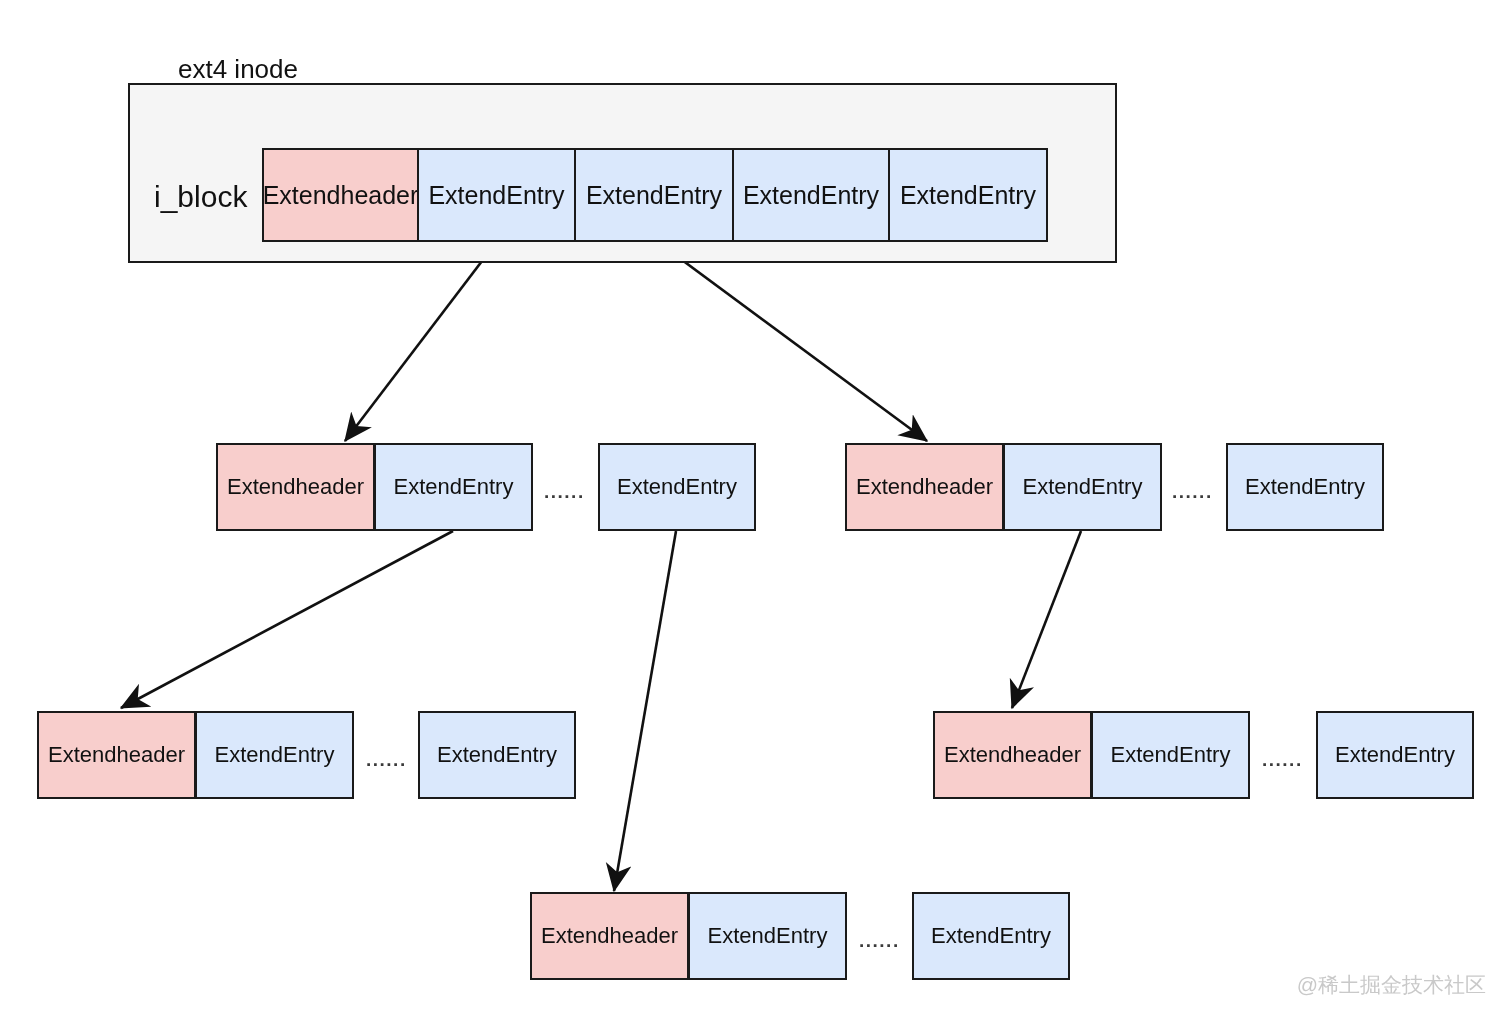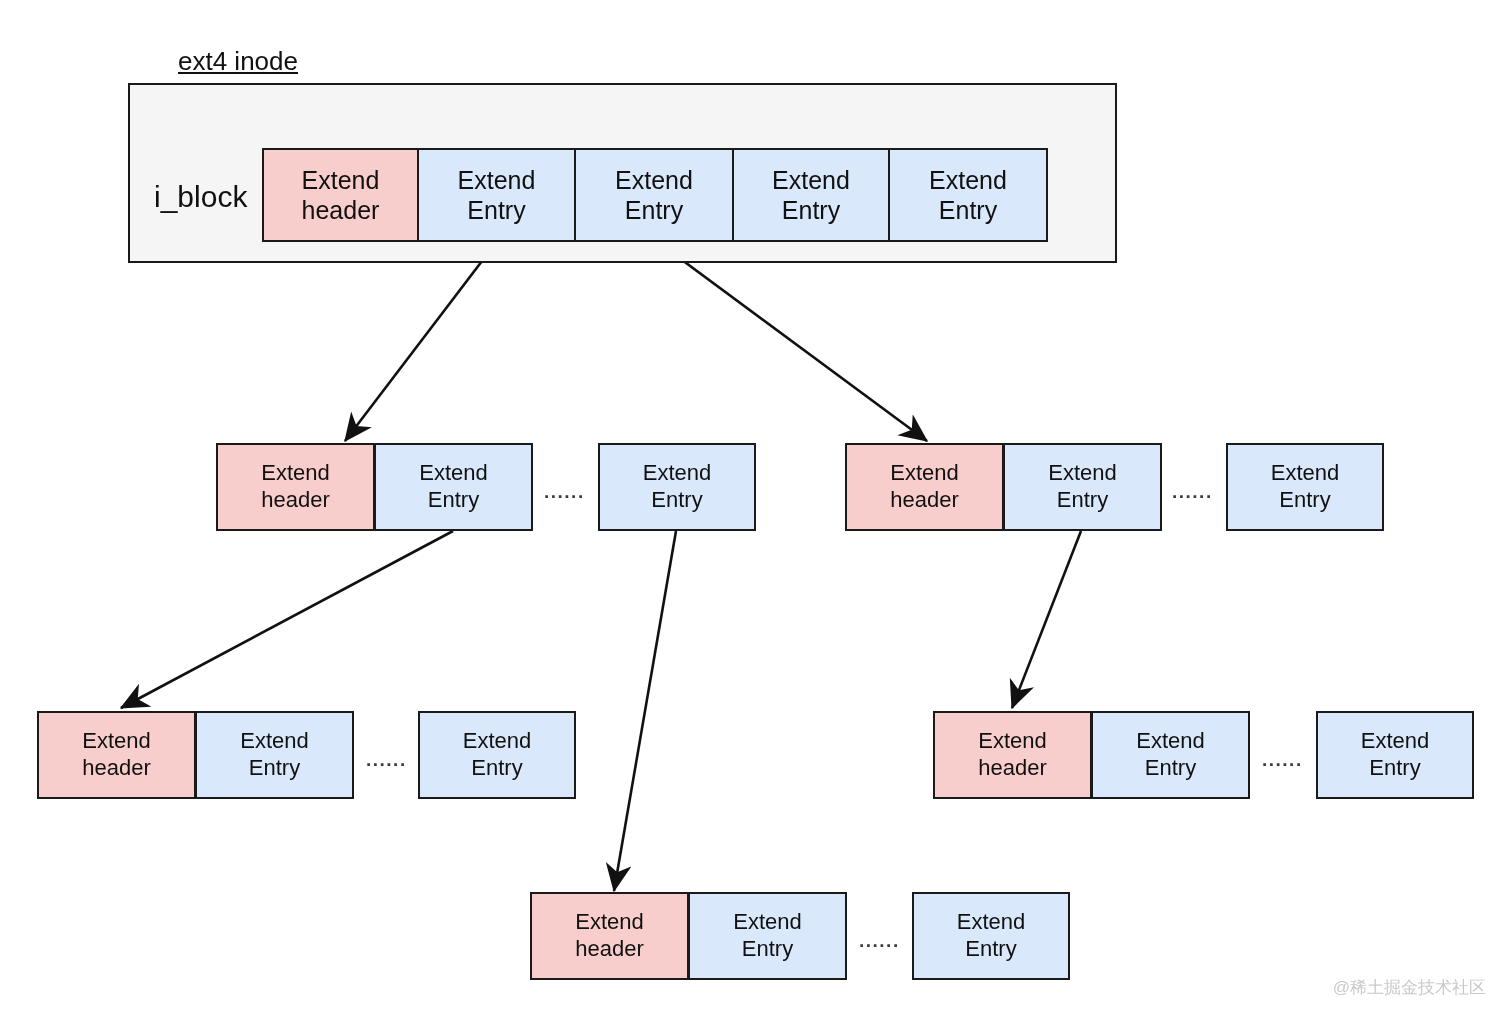--- a/index.html
+++ b/index.html
@@ -35,21 +35,20 @@
     color: #111111;
     white-space: nowrap;
   }
 
   
   .cell {
     position: absolute;
     box-sizing: border-box;
     border: 2px solid #1a1a1a;
     display: flex;
-    flex-direction: column;
     align-items: center;
     justify-content: center;
     line-height: 1.22;
     color: #111111;
     text-align: center;
   }
   .cell.pink  { background: #f8cecc; }
   .cell.blue  { background: #dae8fc; }
 
   .cell .l1, .cell .l2 { display: block; }
@@ -72,21 +71,21 @@
     width: 1512px;
     height: 1019px;
     pointer-events: none;
   }
 
   
   .watermark {
     position: absolute;
     right: 26px;
     bottom: 20px;
-    font-size: 17px;
+    font-size: 21px;
     color: #c9c9c9;
     white-space: nowrap;
   }
 </style>
 </head>
 <body>
 
 <div id="canvas">
 
   <svg id="arrows" viewBox="0 0 1512 1019">
@@ -95,21 +94,21 @@
         <path d="M0,0 L11,5 L0,10 L3.2,5 Z" fill="#111111"></path>
       </marker>
     </defs>
     <line x1="498" y1="240" x2="345" y2="441" stroke="#111111" stroke-width="2.6" marker-end="url(#ah)"></line>
     <line x1="655" y1="240" x2="927" y2="441" stroke="#111111" stroke-width="2.6" marker-end="url(#ah)"></line>
     <line x1="453" y1="531" x2="121" y2="708" stroke="#111111" stroke-width="2.6" marker-end="url(#ah)"></line>
     <line x1="676" y1="531" x2="614" y2="891" stroke="#111111" stroke-width="2.6" marker-end="url(#ah)"></line>
     <line x1="1081" y1="531" x2="1012" y2="708" stroke="#111111" stroke-width="2.6" marker-end="url(#ah)"></line>
   </svg>
 
-  <div class="inode-title" style="left:178px; top:46px;text-decoration:underline;">ext4 inode</div>
+  <div class="inode-title" style="left:178px; top:54px;">ext4 inode</div>
 
   <div class="inode-container" style="left:128px; top:83px; width:989px; height:180px;"></div>
 
   <div class="iblock-label" style="left:154px; top:180px;">i_block</div>
 
   <div class="cell pink" style="left:262px; top:148px; width:157px; height:94px; font-size:25px;">
     <span class="l1">Extend</span>
     <span class="l2">header</span>
   </div>
   <div class="cell blue" style="left:417px; top:148px; width:159px; height:94px; font-size:25px;">

